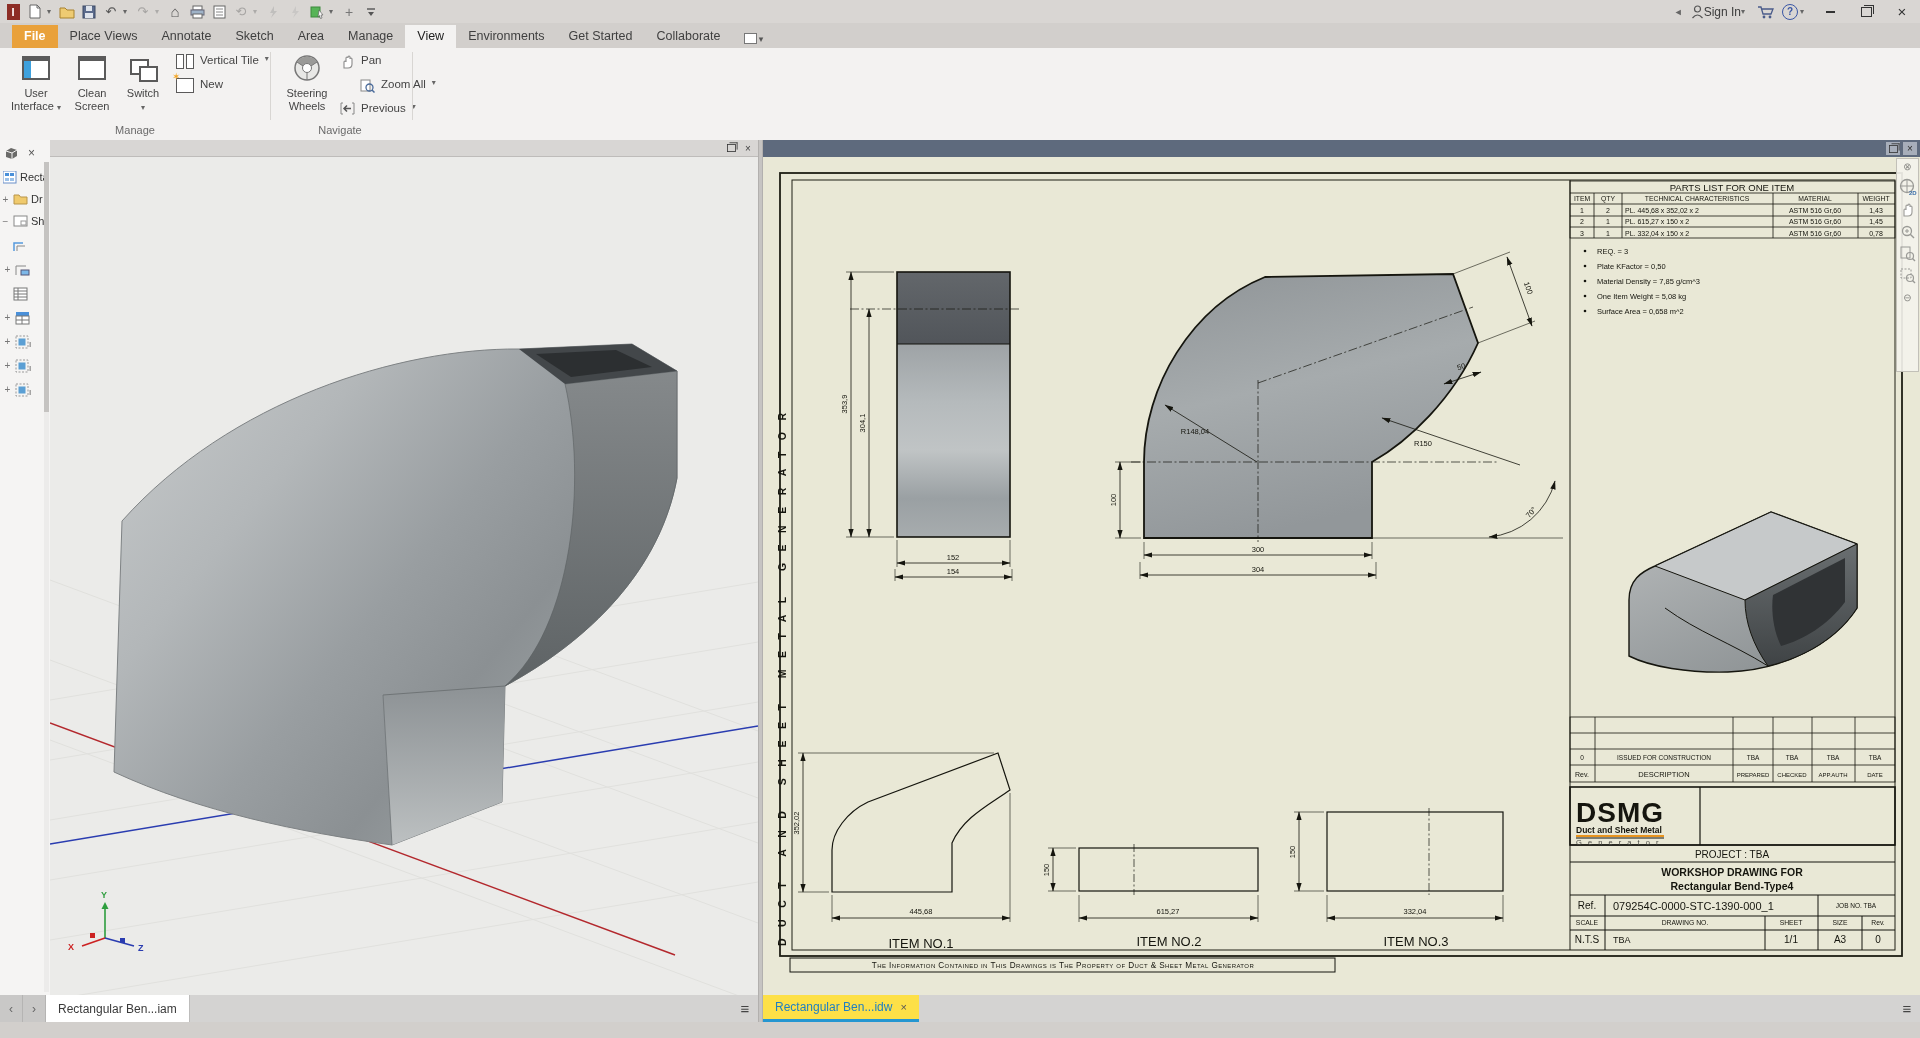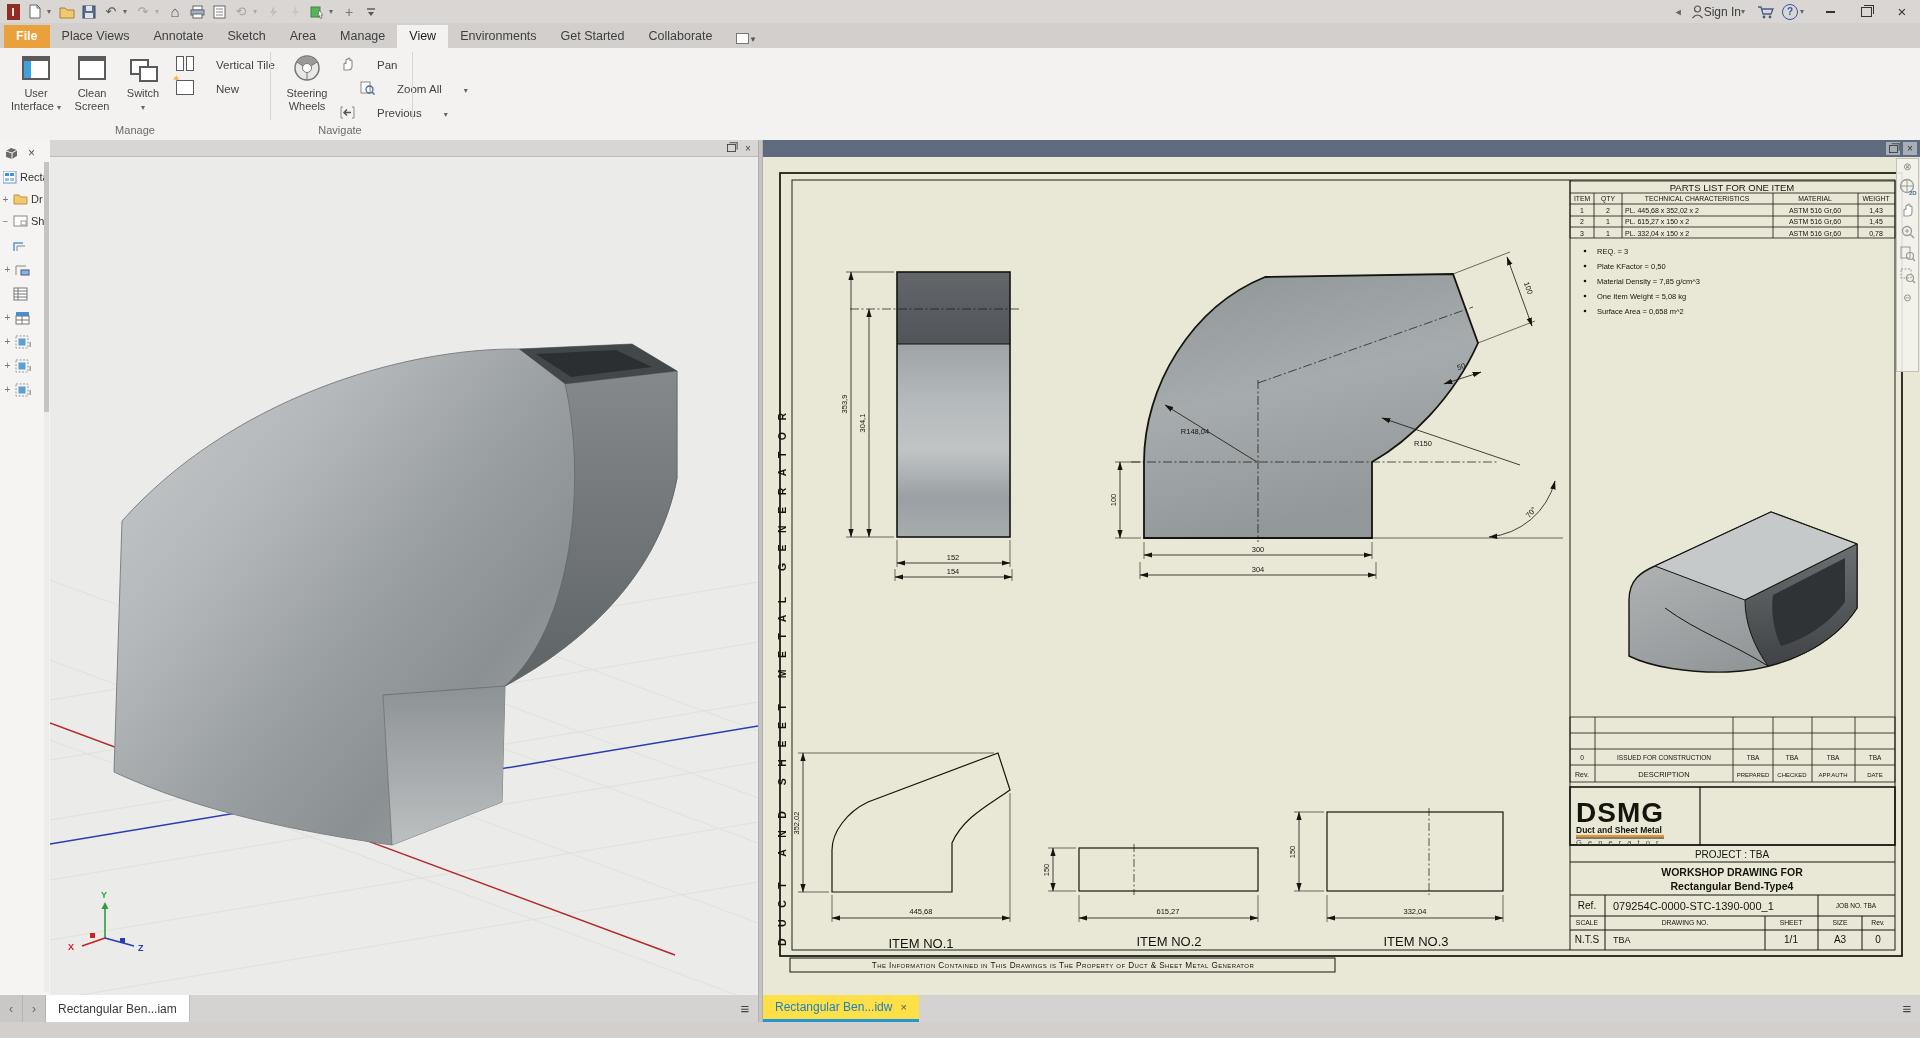--- a/index.html
+++ b/index.html
@@ -14,29 +14,29 @@
   .gray{opacity:.38;}
   #tb-title{position:absolute;left:0;right:0;text-align:center;pointer-events:none;color:#3a3a3a;}
   #tb-right{margin-left:auto;display:flex;align-items:center;gap:8px;padding-right:4px;}
   .winbtn{width:28px;height:20px;display:flex;align-items:center;justify-content:center;color:#333;font-size:13px;}
   .minbar{width:9px;height:2px;background:#333;}
   .restico{width:9px;height:8px;border:1px solid #333;position:relative;}
   .restico:before{content:"";position:absolute;left:2px;top:-3px;width:9px;height:8px;border:1px solid #333;border-bottom:none;border-left:none;}
   
   #tabrow{left:0;top:23px;width:1920px;height:25px;background:#d2cfcc;display:flex;align-items:flex-end;font-size:12.5px;color:#3f3f3f;}
   .rtab{padding:4px 12px 5px 12px;cursor:default;}
-  .rtab.file{background:#e9a13b;color:#fff;font-weight:bold;margin-left:4px;}
+  .rtab.file{background:#e9a13b;color:#fff;font-weight:bold;margin-left:12px;}
   .rtab.active{background:#f3f2f1;color:#222;}
   .rexp{width:30px;height:19px;margin-left:6px;display:flex;align-items:center;justify-content:center;gap:2px;color:#555;font-size:9px;}
   .rexp .bx{width:11px;height:9px;border:1px solid #777;background:#fff;}
   
   #ribbon{left:0;top:48px;width:1920px;height:92px;background:#f3f2f1;border-bottom:1px solid #c9c6c3;}
   .bigbtn{position:absolute;top:4px;width:56px;text-align:center;font-size:11px;color:#444;line-height:1.15;}
   .bigbtn .bicon{height:32px;display:flex;align-items:center;justify-content:center;margin-bottom:3px;}
-  .smallbtn{position:absolute;display:flex;align-items:flex-end;gap:22px;font-size:11.5px;color:#444;height:17px;}
+  .smallbtn{position:absolute;display:flex;align-items:flex-start;gap:6px;font-size:11.5px;color:#444;height:17px;}
   .panlabel{position:absolute;top:76px;font-size:11px;color:#6a6a6a;text-align:center;width:80px;}
   .psep{position:absolute;top:4px;width:1px;height:68px;background:#d8d6d3;}
   .winico{width:24px;height:20px;border:2px solid #5a5a5a;position:relative;background:#fff;}
   .winico.ui:before{content:"";position:absolute;left:0;top:0;bottom:0;width:7px;background:#3ea1dd;}
   .winico.ui:after{content:"";position:absolute;left:0;right:0;top:0;height:3px;background:#5a5a5a;}
   .winico.cs:after{content:"";position:absolute;left:0;right:0;top:0;height:3px;background:#5a5a5a;}
   .swico{position:relative;width:26px;height:22px;}
   .swico .w1{position:absolute;left:0;top:2px;width:15px;height:12px;border:2px solid #5a5a5a;background:#fff;}
   .swico .w2{position:absolute;left:9px;top:9px;width:15px;height:12px;border:2px solid #5a5a5a;background:#fff;}
   .vtico{display:flex;gap:2px;}

